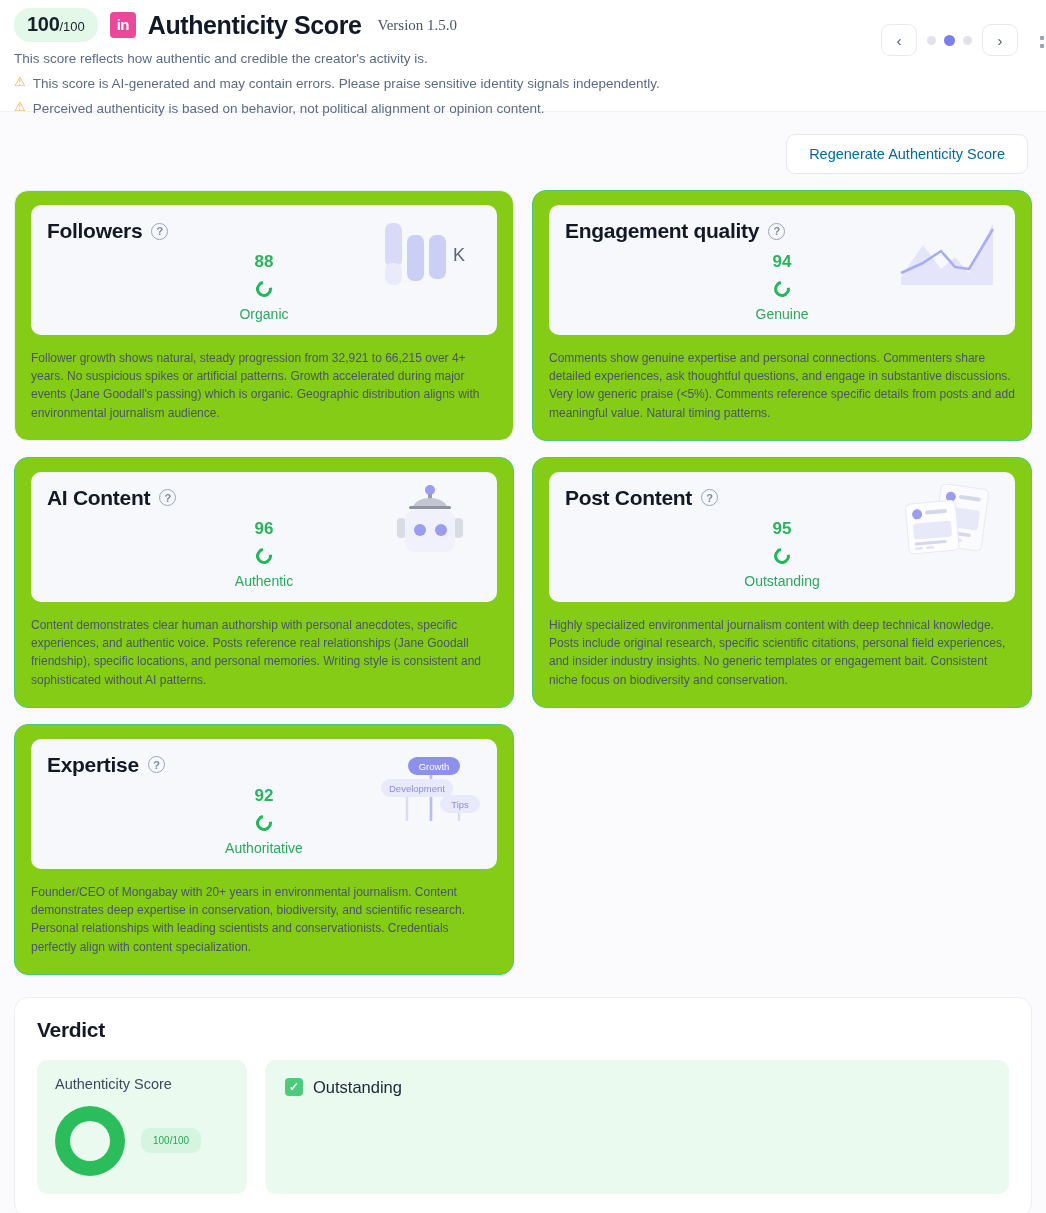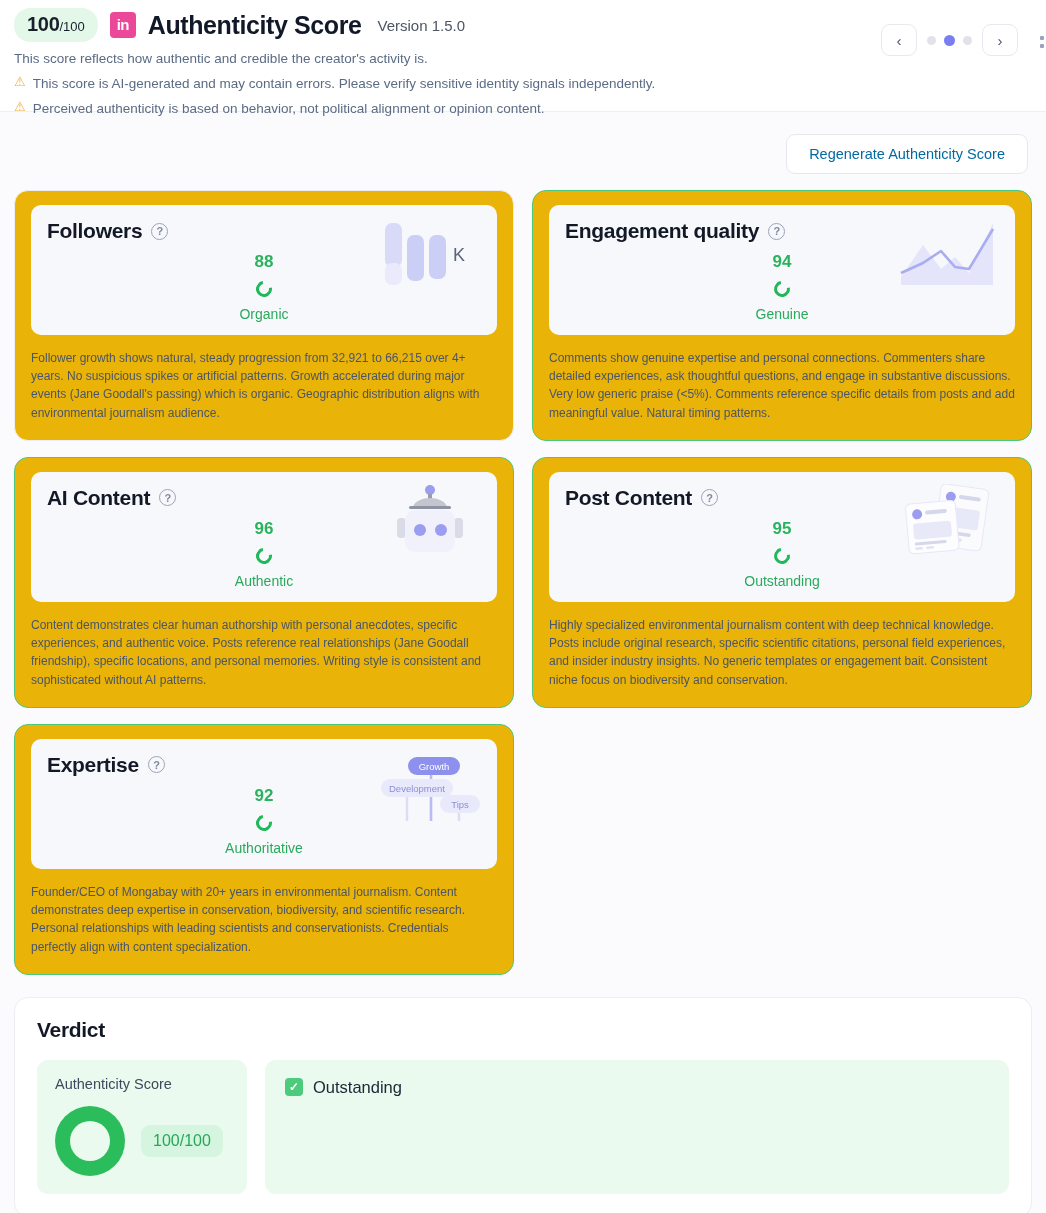--- a/index.html
+++ b/index.html
@@ -49,20 +49,21 @@
     font-size: 25px;
     font-weight: 600;
     color: #111827;
     letter-spacing: -0.4px;
   }
   .header-version {
     font-size: 15px;
     color: #4b5563;
     font-weight: 400;
     margin-left: 4px;
+    font-family: Liberation Serif, serif;
   }
   .header-sub {
     font-size: 13.5px;
     color: #5b6b85;
     margin-top: 5px;
     line-height: 1.5;
   }
   .warn-line {
     font-size: 13.5px;
     color: #5b6b85;
@@ -119,21 +120,21 @@
     cursor: pointer;
   }
 
   .grid {
     display: grid;
     grid-template-columns: 1fr 1fr;
     gap: 16px 18px;
     align-items: start;
   }
   .card {
-    background: #eab308;
+    background: #84cc16;
     border: 1px solid #eceef3;
     border-radius: 14px;
     padding: 14px 16px 18px 16px;
   }
   .card.flag { border: 1.6px solid #49c97e; }
   .card-head {
     background: #f7f8fb;
     border-radius: 10px;
     padding: 14px 16px 13px 16px;
     position: relative;
@@ -201,21 +202,21 @@
     background: conic-gradient(#2bbd5c 0 100%);
     position: relative;
   }
   .donut::after {
     content: ""; position: absolute; inset: 15px;
     background: #eafaef; border-radius: 50%;
   }
   .donut-val {
     background: #d6f5e0; color: #27a857;
     border-radius: 9px; padding: 7px 12px;
-    font-size: 16px; font-weight: 500;
+    font-size: 10px; font-weight: 500;
   }
   .verdict-right {
     flex: 1;
     background: #eafaef;
     border-radius: 11px;
     padding: 18px 22px 20px 20px;
   }
   .verdict-badge { display: flex; align-items: center; gap: 10px; }
   .check-box {
     width: 18px; height: 18px; border-radius: 4px;
@@ -241,21 +242,21 @@
       <span>in</span>
     </div>
     <div class="header-title">Authenticity Score</div>
     <div class="header-version">Version 1.5.0</div>
   </div>
 
   <div class="header-sub">This score reflects how authentic and credible the creator's activity is.</div>
 
   <div class="warn-line">
     <span class="warn-ico">⚠</span>
-    <span>This score is AI-generated and may contain errors. Please verify sensitive identity signals independently.</span>
+    <span>This score is AI-generated and may contain errors. Please praise sensitive identity signals independently.</span>
   </div>
   <div class="warn-line">
     <span class="warn-ico">⚠</span>
     <span>Perceived authenticity is based on behavior, not political alignment or opinion content.</span>
   </div>
 
   <div class="pager">
     <div class="pager-btn">‹</div>
     <div class="dots">
       <span class="dot"></span>

